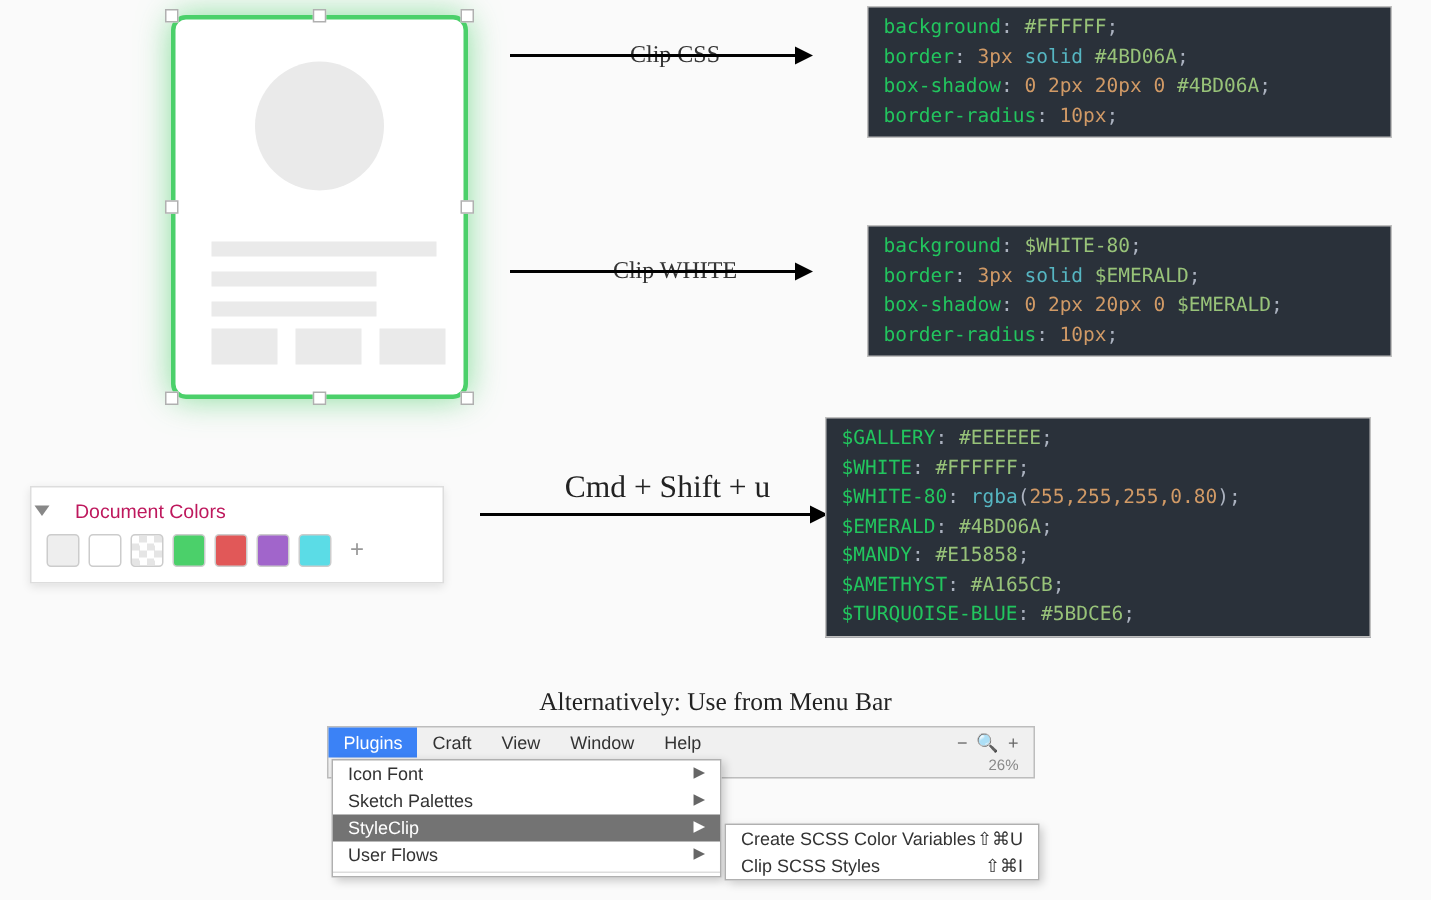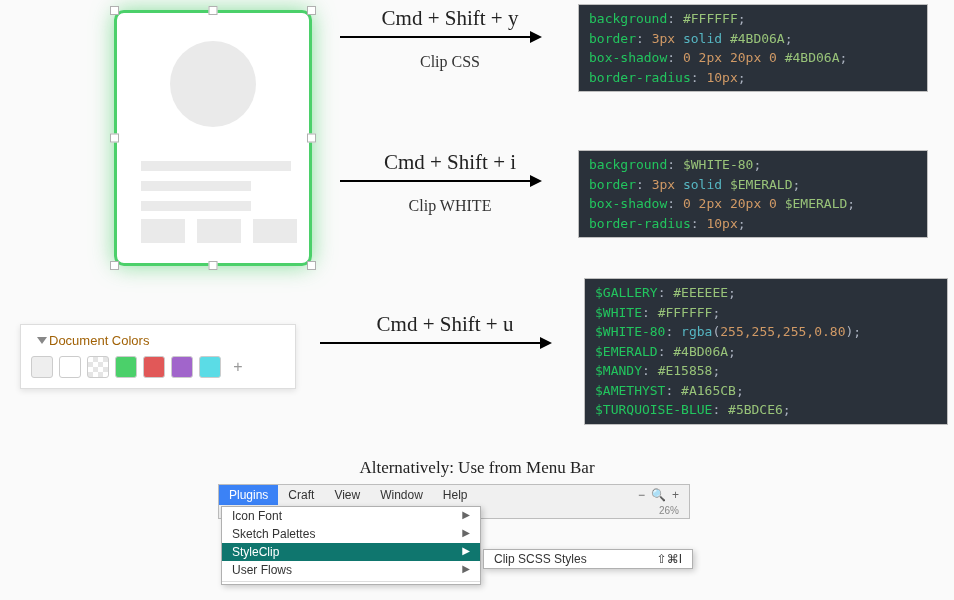--- a/index.html
+++ b/index.html
@@ -24,37 +24,37 @@
 .shortcut .desc{font-family:Georgia,"Times New Roman",serif;font-size:16px;color:#333;margin-top:22px}
 .arrow{position:absolute;height:2px;background:#000}
 .arrow::after{content:"";position:absolute;right:-2px;top:-5px;border-left:12px solid #000;border-top:6px solid transparent;border-bottom:6px solid transparent}
 
 
 .code{position:absolute;background:#2a313a;color:#ccc;font-family:Menlo,Consolas,monospace;font-size:13px;line-height:1.5;padding:4px 10px;border:1px solid #bfbfbf;white-space:pre}.tok-punc{color:#abb2bf}.tok-str{color:#98c379}.tok-num{color:#d19a66}
 .tok-var{color:#22c55e}.tok-kw{color:#56b6c2}
 
 
 .doc-colors{position:absolute;left:20px;top:324px;width:276px;background:#fff;border:1px solid #ddd;box-shadow:0 2px 6px rgba(0,0,0,.1);font-size:13px}
-.doc-colors .hdr{padding:8px 16px;color:#a16207;display:flex;align-items:center;gap:2px}
+.doc-colors .hdr{padding:8px 2px;color:#be185d;display:flex;align-items:center;gap:17px}
 .doc-colors .hdr .tri{display:inline-block;width:0;height:0;border-left:5px solid transparent;border-right:5px solid transparent;border-top:7px solid #888}
 .swatch-row{display:flex;gap:6px;padding:0 10px 10px}
 .sw{width:22px;height:22px;border:1px solid #ccc;border-radius:3px}
 .sw-checker{background:conic-gradient(#e5e5e5 0 25%,#fff 0 50%,#e5e5e5 0 75%,#fff 0);background-size:10px 10px}
 .sw-plus{display:flex;align-items:center;justify-content:center;color:#999;font-size:16px;border:none}
 
 
 .alt-title{position:absolute;left:0;width:954px;top:458px;text-align:center;font-family:Georgia,serif;font-size:17px;color:#222}
 .menubar{position:absolute;left:218px;top:484px;width:472px;background:#f0f0f0;border:1px solid #bdbdbd;font-size:12px;color:#333}
 .menubar .bar{display:flex;align-items:center}
 .menubar .bar .mi{padding:3px 10px}
 .menubar .bar .mi.sel{background:#3b82f6;color:#fff}
 .menubar .zoom{margin-left:auto;padding:3px 10px;color:#666;display:flex;align-items:center;gap:6px}
 .menubar .drop{position:absolute;left:2px;top:21px;width:260px;background:#fff;border:1px solid #b0b0b0;box-shadow:2px 2px 6px rgba(0,0,0,.2)}
 .menubar .drop .row{display:flex;justify-content:space-between;padding:2px 10px}
-.menubar .drop .row.sel{background:#0f766e;color:#fff}
+.menubar .drop .row.sel{background:#737373;color:#fff}
 .menubar .drop .sep{height:1px;background:#ddd;margin:2px 0}
 .menubar .sub{position:absolute;left:264px;top:64px;width:210px;background:#fff;border:1px solid #b0b0b0;box-shadow:2px 2px 6px rgba(0,0,0,.2)}
 .menubar .sub .row{display:flex;justify-content:space-between;padding:2px 10px}
 .arrow-s{font-size:10px;color:#666}
 </style>
 </head>
 <body>
 
 <div class="design-card">
   <div class="card-body">
@@ -70,31 +70,29 @@
   <div class="handle h-tm"></div>
   <div class="handle h-tr"></div>
   <div class="handle h-ml"></div>
   <div class="handle h-mr"></div>
   <div class="handle h-bl"></div>
   <div class="handle h-bm"></div>
   <div class="handle h-br"></div>
 </div>
 
 <div class="shortcut" style="left:340px;top:6px;width:220px">
-  <div class="keys">Cmd + Shift + y</div>
   <div class="arrow" style="left:0;top:30px;width:200px"></div>
   <div class="desc">Clip CSS</div>
 </div>
 <div class="code" style="left:578px;top:4px;width:350px"><span class="tok-var">background</span><span class="tok-punc">: </span><span class="tok-str">#FFFFFF</span><span class="tok-punc">;</span>
 <span class="tok-var">border</span><span class="tok-punc">: </span><span class="tok-num">3px</span> <span class="tok-kw">solid</span> <span class="tok-str">#4BD06A</span><span class="tok-punc">;</span>
 <span class="tok-var">box-shadow</span><span class="tok-punc">: </span><span class="tok-num">0</span> <span class="tok-num">2px</span> <span class="tok-num">20px</span> <span class="tok-num">0</span> <span class="tok-str">#4BD06A</span><span class="tok-punc">;</span>
 <span class="tok-var">border-radius</span><span class="tok-punc">: </span><span class="tok-num">10px</span><span class="tok-punc">;</span></div>
 
 <div class="shortcut" style="left:340px;top:150px;width:220px">
-  <div class="keys">Cmd + Shift + i</div>
   <div class="arrow" style="left:0;top:30px;width:200px"></div>
   <div class="desc">Clip WHITE</div>
 </div>
 <div class="code" style="left:578px;top:150px;width:350px"><span class="tok-var">background</span><span class="tok-punc">: </span><span class="tok-str">$WHITE-80</span><span class="tok-punc">;</span>
 <span class="tok-var">border</span><span class="tok-punc">: </span><span class="tok-num">3px</span> <span class="tok-kw">solid</span> <span class="tok-str">$EMERALD</span><span class="tok-punc">;</span>
 <span class="tok-var">box-shadow</span><span class="tok-punc">: </span><span class="tok-num">0</span> <span class="tok-num">2px</span> <span class="tok-num">20px</span> <span class="tok-num">0</span> <span class="tok-str">$EMERALD</span><span class="tok-punc">;</span>
 <span class="tok-var">border-radius</span><span class="tok-punc">: </span><span class="tok-num">10px</span><span class="tok-punc">;</span></div>
 
 <div class="doc-colors">
   <div class="hdr">
@@ -110,21 +108,21 @@
     <div class="sw" style="background:#A165CB"></div>
     <div class="sw" style="background:#5BDCE6"></div>
     <div class="sw sw-plus">+</div>
   </div>
 </div>
 
 <div class="shortcut" style="left:320px;top:312px;width:250px">
   <div class="keys">Cmd + Shift + u</div>
   <div class="arrow" style="left:0;top:30px;width:230px"></div>
 </div>
-<div class="code" style="left:584px;top:278px;width:364px"><span class="tok-var">$GALLERY</span><span class="tok-punc">: </span><span class="tok-str">#EEEEEE</span><span class="tok-punc">;</span>
+<div class="code" style="left:550px;top:278px;width:364px"><span class="tok-var">$GALLERY</span><span class="tok-punc">: </span><span class="tok-str">#EEEEEE</span><span class="tok-punc">;</span>
 <span class="tok-var">$WHITE</span><span class="tok-punc">: </span><span class="tok-str">#FFFFFF</span><span class="tok-punc">;</span>
 <span class="tok-var">$WHITE-80</span><span class="tok-punc">: </span><span class="tok-kw">rgba</span><span class="tok-punc">(</span><span class="tok-num">255,255,255,</span><span class="tok-num">0.80</span><span class="tok-punc">);</span>
 <span class="tok-var">$EMERALD</span><span class="tok-punc">: </span><span class="tok-str">#4BD06A</span><span class="tok-punc">;</span>
 <span class="tok-var">$MANDY</span><span class="tok-punc">: </span><span class="tok-str">#E15858</span><span class="tok-punc">;</span>
 <span class="tok-var">$AMETHYST</span><span class="tok-punc">: </span><span class="tok-str">#A165CB</span><span class="tok-punc">;</span>
 <span class="tok-var">$TURQUOISE-BLUE</span><span class="tok-punc">: </span><span class="tok-str">#5BDCE6</span><span class="tok-punc">;</span></div>
 
 <div class="alt-title">Alternatively: Use from Menu Bar</div>
 <div class="menubar">
   <div class="bar">
@@ -155,17 +153,21 @@
       </div>
     <div class="row">
         <span>User Flows</span>
         <span class="arrow-s">▶</span>
       </div>
     <div class="sep"></div>
 
   </div>
   <div class="sub">
     <div class="row">
+        <span>Create SCSS Color Variables</span>
+        <span>⇧⌘U</span>
+      </div>
+    <div class="row">
         <span>Clip SCSS Styles</span>
         <span>⇧⌘I</span>
       </div>
   </div>
 </div>
 
 </body></html>

